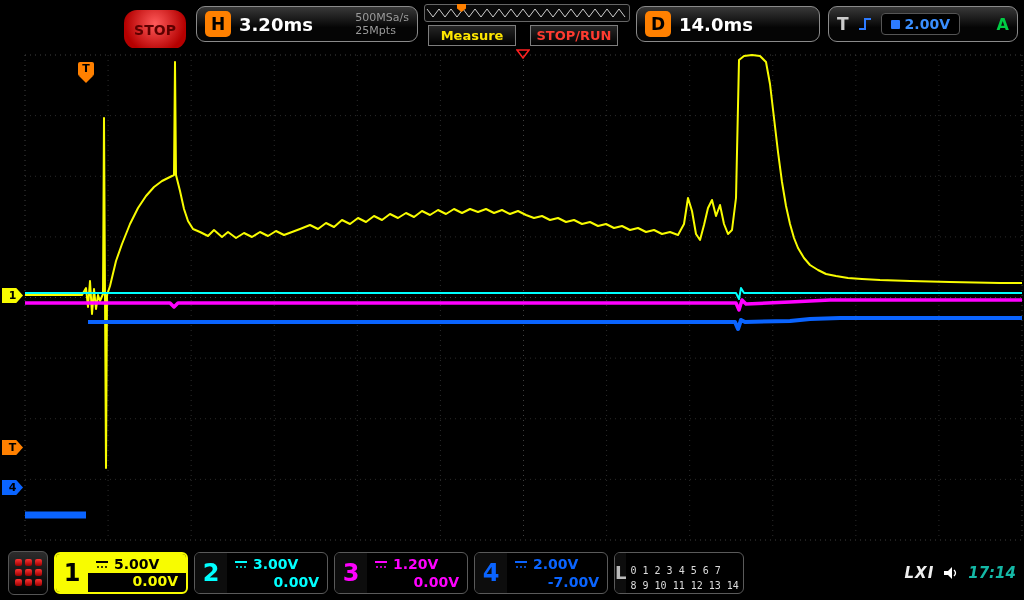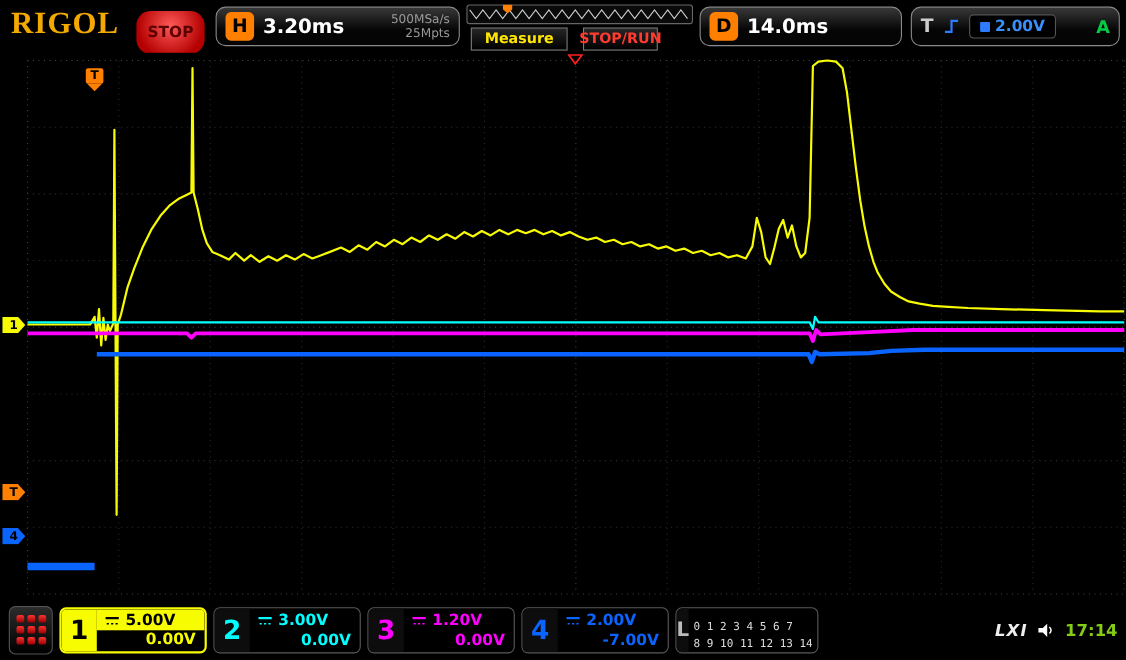--- a/index.html
+++ b/index.html
@@ -15,30 +15,30 @@
          color:#5c0000;font-weight:bold;font-size:14px;display:flex;align-items:center;justify-content:center;}
   .grp{position:absolute;top:6px;height:36px;border:1px solid #8a8a8a;border-radius:9px;
        background:linear-gradient(180deg,#383838,#050505 60%);
        display:flex;align-items:center;gap:8px;padding:0 8px;box-sizing:border-box;}
   .h-grp{left:196px;width:222px;}
   .d-grp{left:636px;width:184px;}
   .t-grp{left:828px;width:190px;}
   .badge{width:26px;height:26px;border-radius:5px;background:#ff8000;color:#000;
          font-weight:bold;font-size:17px;display:flex;align-items:center;justify-content:center;flex:0 0 auto;}
   .hval{color:#fff;font-weight:bold;font-size:18px;}
-  .hsub{margin-left:auto;text-align:right;font-size:11px;color:#9a9a9a;line-height:1.2;}
+  .hsub{margin-left:auto;text-align:left;font-size:11px;color:#9a9a9a;line-height:1.2;}
   .prev{position:absolute;left:424px;top:4px;width:204px;height:16px;border:1px solid #666;
         border-radius:3px;background:#0a0a0a;}
   .prev-mark{position:absolute;left:32px;top:-1px;width:9px;height:8px;background:#ff8000;
         clip-path:polygon(0 0,100% 0,100% 55%,50% 100%,0 55%);}
   .mbtn{position:absolute;top:25px;height:21px;border:1px solid #7d7d7d;border-radius:0;
         background:linear-gradient(180deg,#262626,#000);display:flex;align-items:center;
         justify-content:center;font-weight:bold;font-size:13px;box-sizing:border-box;}
   .measure{left:428px;width:88px;color:#ffe600;}
-  .stoprun{left:530px;width:68px;color:#ff3b30;}
+  .stoprun{left:530px;width:88px;color:#ff3b30;}
   .t-label{color:#ccc;font-weight:bold;font-size:17px;}
   .t-val{border:1px solid #555;border-radius:4px;background:#000;color:#3a8fff;display:flex;
          align-items:center;gap:5px;padding:2px 9px;font-size:14px;font-weight:bold;}
   .t-sq{width:9px;height:9px;background:#2d7bff;display:inline-block;border-radius:1px;}
   .t-mode{color:#00cc44;font-weight:bold;font-size:16px;margin-left:auto;}
 
   
   .main{position:absolute;left:0;top:48px;width:1024px;height:497px;background:#000;}
   #plot-svg{position:absolute;left:0;top:0;}
   .flag{position:absolute;width:16px;}
@@ -72,27 +72,26 @@
   .cho{text-align:right;padding:0 8px 3px 0;font-size:14px;color:var(--c);font-weight:bold;}
   .dig{display:flex;width:130px;height:42px;border:1px solid #5a5a5a;border-radius:6px;
        background:#000;overflow:hidden;align-items:stretch;box-sizing:border-box;}
   .digl{width:26px;display:flex;align-items:center;justify-content:center;font-weight:bold;
         font-size:18px;color:#bbb;background:#0d0d0d;}
   .digr{flex:1;display:flex;flex-direction:column;justify-content:flex-end;padding:0 4px;
         font-family:"DejaVu Sans Mono",monospace;font-size:10px;color:#ddd;line-height:1.5;
         white-space:nowrap;letter-spacing:0;}
   .rgt{margin-left:auto;display:flex;align-items:center;gap:9px;text-align:center;}
   .lxi{font-style:italic;font-weight:900;font-size:15px;color:#eee;letter-spacing:1px;}
-  .clock{color:#84cc16;font-size:15px;font-weight:bold;}
+  .clock{color:#14b8a6;font-size:15px;font-weight:bold;font-style:italic;}
 </style>
 </head>
 <body>
 
 <div class="hdr">
-  <div class="brand">RIGOL</div>
   <div class="stop-pill">STOP</div>
 
   <div class="grp h-grp">
     <span class="badge">H</span>
     <span class="hval">3.20ms</span>
     <span class="hsub">
       <div>500MSa/s</div>
       <div>25Mpts</div>
     </span>
   </div>

